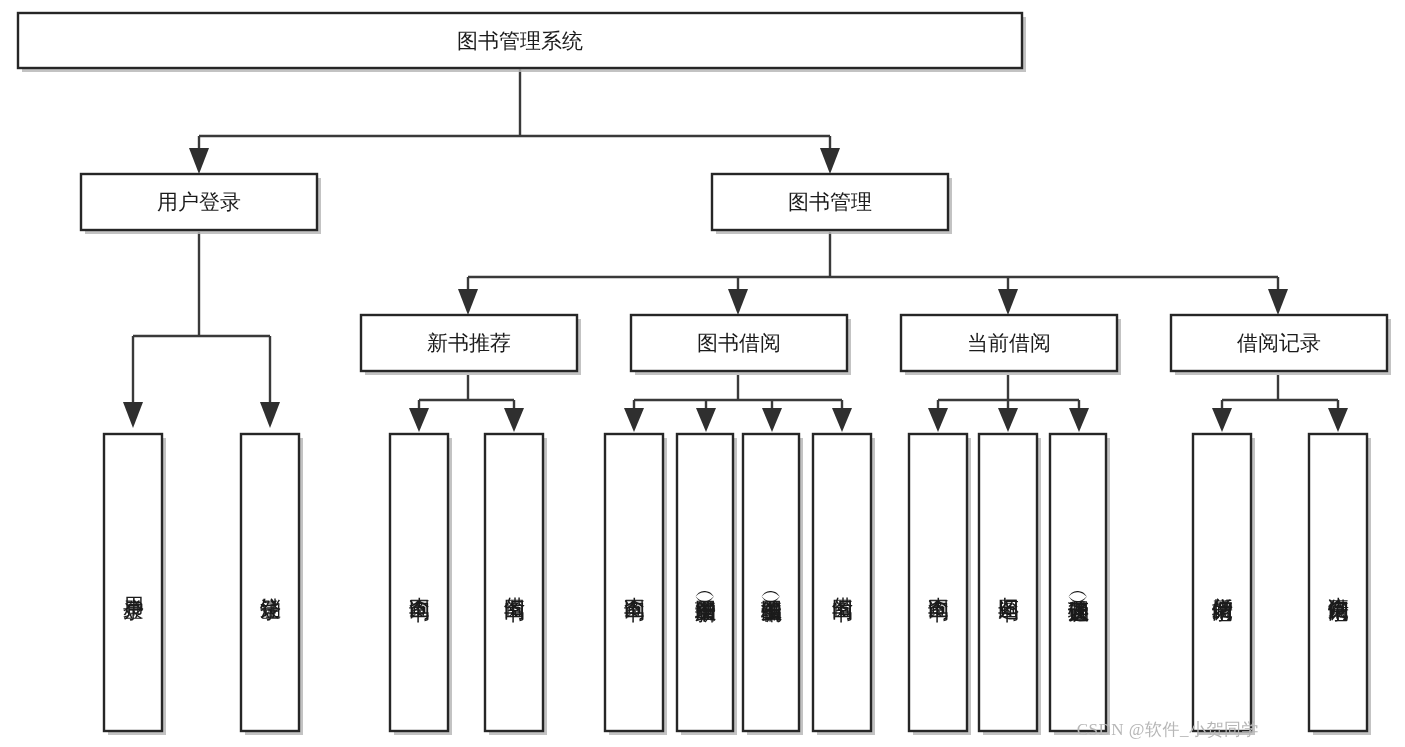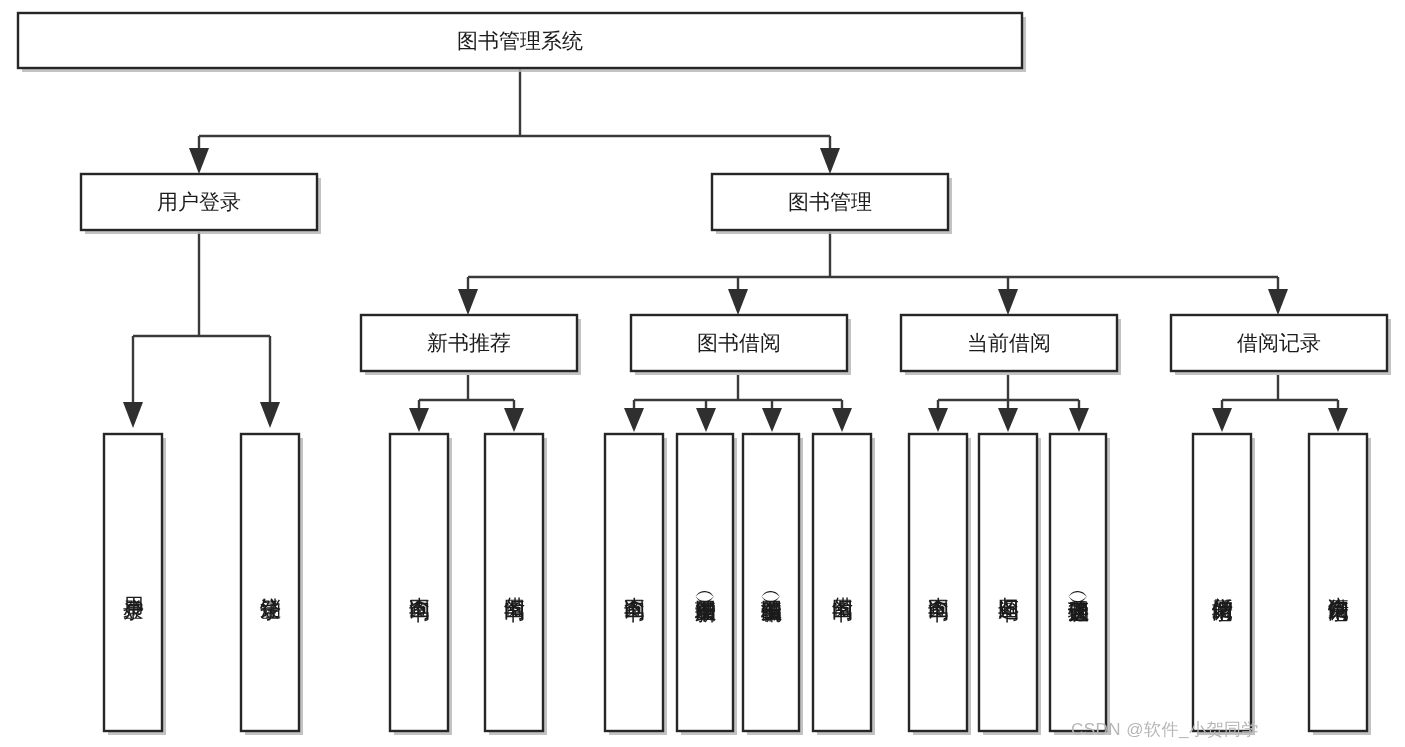--- a/index.html
+++ b/index.html
@@ -68,21 +68,21 @@
     align-items: center;
     justify-content: center;
     text-align: center;
     white-space: nowrap;
     pointer-events: none;
   }
   .watermark {
     position: absolute;
     right: 12px;
     bottom: 6px;
-    font-family: Liberation Sans, sans-serif;
+    font-family: Liberation Serif, serif;
     font-size: 17px;
     color: #b6b6b6;
     letter-spacing: 0.5px;
     white-space: nowrap;
   }
 </style>
 </head>
 <body>
 
 <div id="diagram-root">

